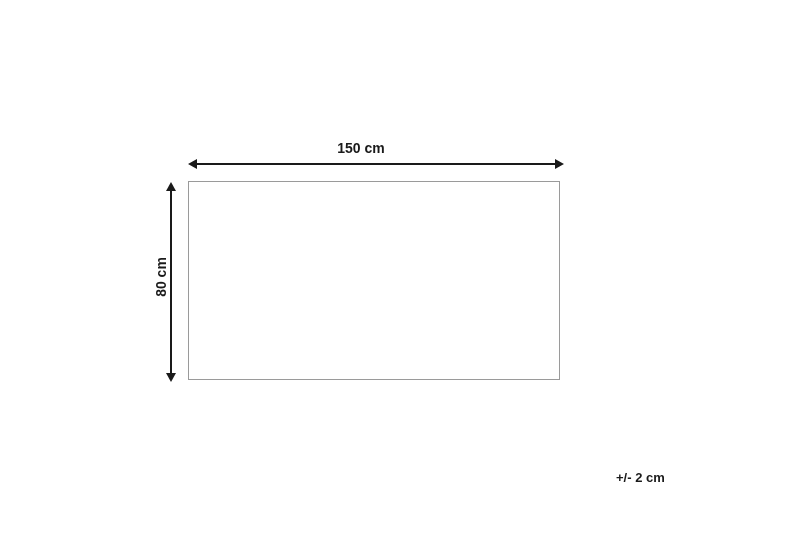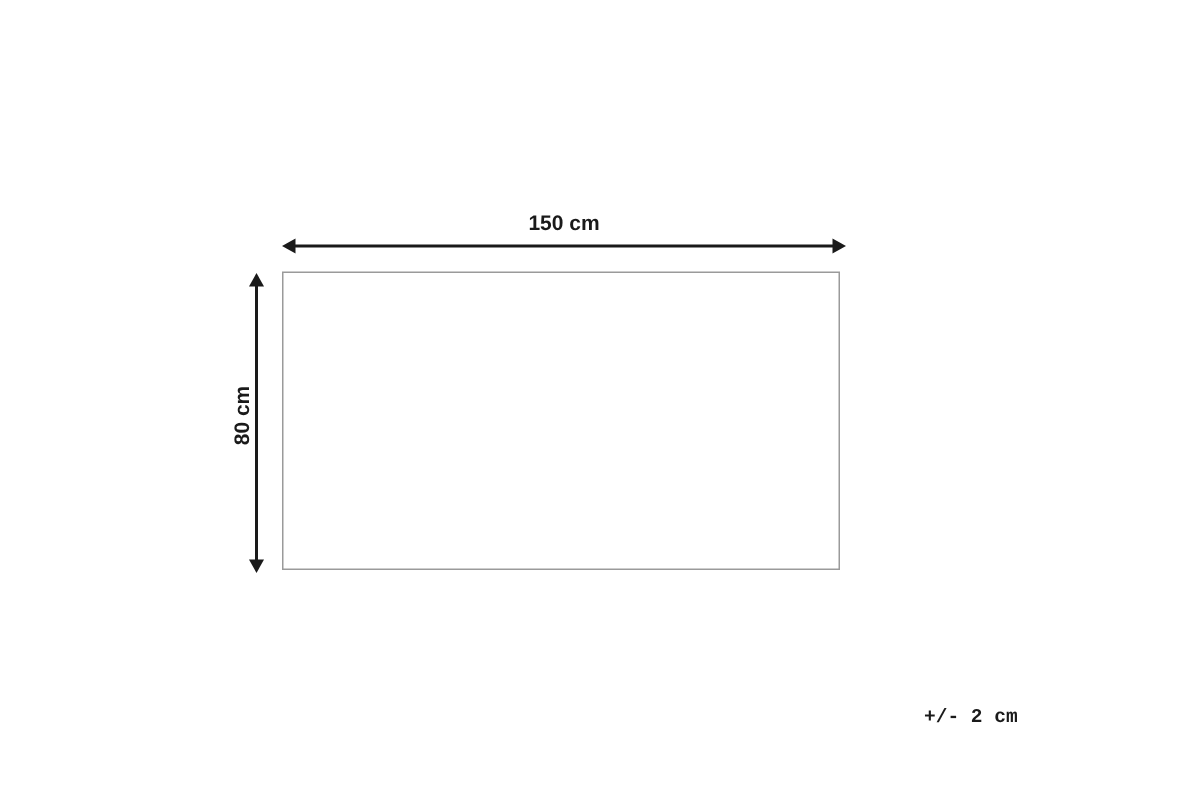--- a/index.html
+++ b/index.html
@@ -76,21 +76,21 @@
     border-bottom: 9px solid var(--arrow, #1a1a1a);
   }
   .v-arrow .head.bottom {
     bottom: -8px;
     border-top: 9px solid var(--arrow, #1a1a1a);
   }
 
   
   .width-label {
     position: absolute;
-    left: 189px;
+    left: 174px;
     top: 141px;
     width: 374px;
     text-align: center;
     font-size: 14px;
     font-weight: bold;
     color: var(--arrow, #1a1a1a);
     line-height: 1;
   }
   .height-label {
     position: absolute;
@@ -105,21 +105,20 @@
   }
   .tolerance-label {
     position: absolute;
     left: 616px;
     top: 470px;
     font-size: 13px;
     font-weight: bold;
     color: var(--arrow, #1a1a1a);
     white-space: nowrap;
     line-height: 1.2;
-    font-family: Liberation Mono, monospace;
   }
 </style>
 </head>
 <body>
 
 <div class="canvas" style="--arrow: #1a1a1a; --outline: #9a9a9a; --bg: #ffffff;">
 
   <div class="rect-outline"></div>
 
   <div class="h-arrow">

